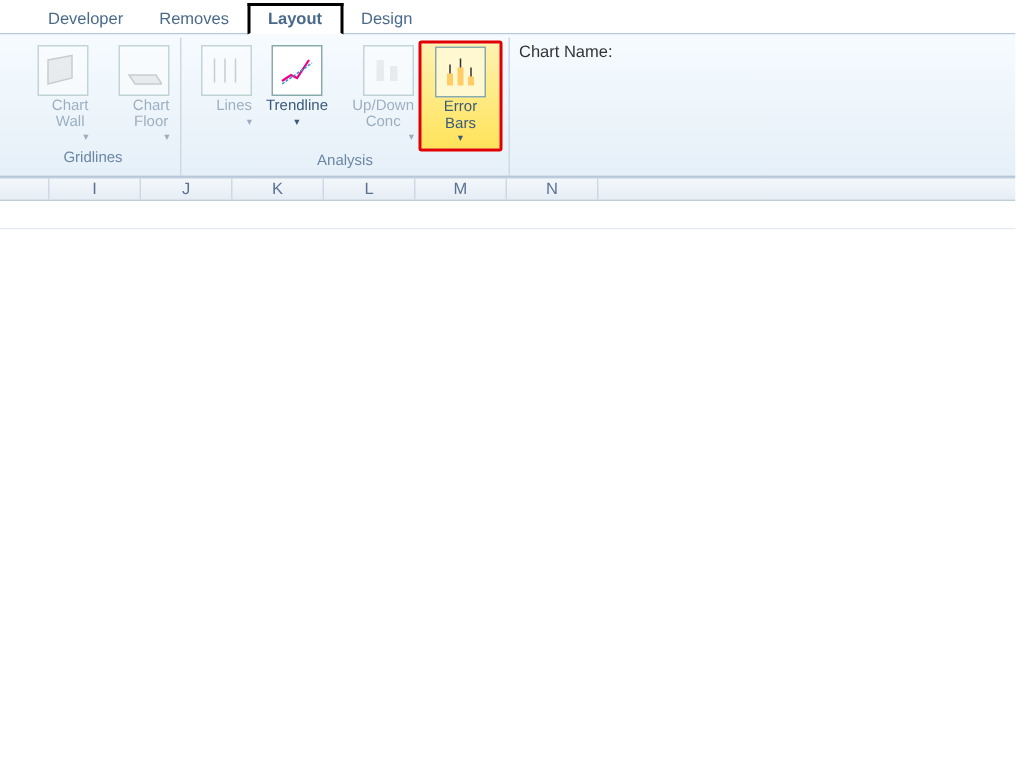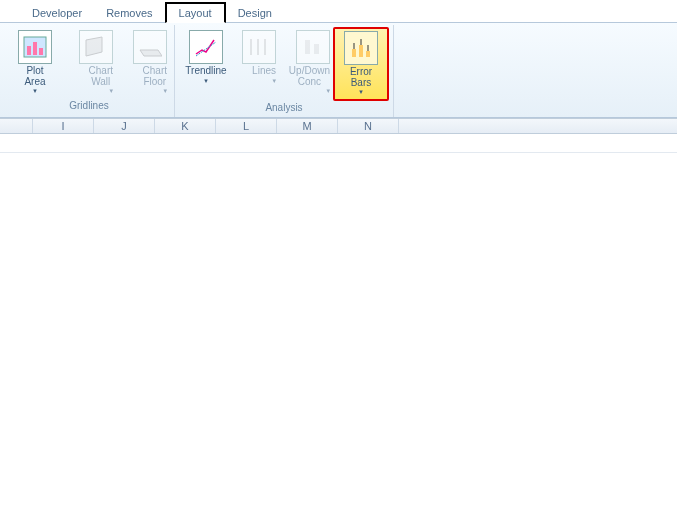--- a/index.html
+++ b/index.html
@@ -1,18 +1,18 @@
 <!DOCTYPE html>
 <html><head>
 <meta charset="utf-8">
 <style>
   html,body{margin:0;padding:0;font-family:"Segoe UI",Tahoma,sans-serif;font-size:11px;color:#333;background:#fff;}
   .tabs{display:flex;align-items:flex-end;height:22px;padding-left:20px;background:#fff;border-bottom:1px solid #b6c8db;}
   .tab{padding:3px 12px;color:#4a6a8a;cursor:pointer;}
-  .tab.sel{border:2px solid #000;border-bottom:1px solid #fff;background:#fff;margin-bottom:-1px;font-weight:normal;}
+  .tab.sel{border:2px solid #000;border-bottom:1px solid #fff;background:#fff;margin-bottom:-1px;font-weight:bold;}
   .ribbon{display:flex;background:linear-gradient(#f6fbff,#e6f0f8);border-bottom:1px solid #b6c8db;padding:2px 4px 0;}
   .group{display:flex;flex-direction:column;align-items:center;border-right:1px solid #cdd9e6;padding:2px 4px;}
   .group-row{display:flex;}
   .btn{display:flex;flex-direction:column;align-items:center;justify-content:flex-start;width:48px;height:66px;padding:2px;border:1px solid transparent;border-radius:2px;}
   .btn.small{width:40px;}
   .btn.disabled{opacity:.45;align-items:flex-end;}
   .btn .ico{width:32px;height:32px;background:#fff;border:1px solid #8aa;display:flex;align-items:center;justify-content:center;margin-bottom:2px;}
   .btn .lbl{font-size:10px;text-align:center;line-height:1.05;color:#3b5a7a;}
   .btn .drop{font-size:7px;color:#3b5a7a;}
   .btn.hl{border:2px solid #e00000;background:linear-gradient(#fff2b0,#ffe35a);}
@@ -50,33 +50,20 @@
 <div class="tabs">
   <div class="tab">Developer</div>
   <div class="tab">Removes</div>
   <div class="tab sel">Layout</div>
   <div class="tab">Design</div>
 </div>
 
 <div class="ribbon">
   <div class="group">
     <div class="group-row">
-      <div class="btn">
-          <div class="ico">
-            <svg width="24" height="22">
-              <rect x="1" y="1" width="22" height="20" fill="#cfe6ff" stroke="#6a9"></rect>
-              <rect x="4" y="10" width="4" height="9" fill="#f7a"></rect>
-              <rect x="10" y="6" width="4" height="13" fill="#f7a"></rect>
-              <rect x="16" y="12" width="4" height="7" fill="#f7a"></rect>
-            </svg>
-          </div>
-          <div class="lbl" style="white-space:pre;">Plot
-Area</div>
-          <div class="drop">▾</div>
-        </div>
       <div class="btn disabled">
           <div class="ico">
             <svg width="24" height="22">
               <polygon points="2,4 18,1 18,16 2,20" fill="#ddd" stroke="#999"></polygon>
             </svg>
           </div>
           <div class="lbl" style="white-space:pre;">Chart
 Wall</div>
           <div class="drop">▾</div>
         </div>
@@ -88,39 +75,39 @@
           </div>
           <div class="lbl" style="white-space:pre;">Chart
 Floor</div>
           <div class="drop">▾</div>
         </div>
     </div>
     <div class="group-title">Gridlines</div>
   </div>
   <div class="group">
     <div class="group-row">
-      <div class="btn">
-          <div class="ico">
-            <svg width="24" height="22">
-              <polyline points="2,18 8,14 12,16 20,4" fill="none" stroke="#e08" stroke-width="1.5"></polyline>
-              <line x1="2" y1="20" x2="22" y2="6" stroke="#39c" stroke-dasharray="2,1"></line>
-            </svg>
-          </div>
-          <div class="lbl">Trendline</div>
-          <div class="drop">▾</div>
-        </div>
       <div class="btn disabled small">
           <div class="ico">
             <svg width="22" height="22">
               <line x1="3" y1="3" x2="3" y2="19" stroke="#999"></line>
               <line x1="10" y1="3" x2="10" y2="19" stroke="#999"></line>
               <line x1="17" y1="3" x2="17" y2="19" stroke="#999"></line>
             </svg>
           </div>
           <div class="lbl">Lines</div>
+          <div class="drop">▾</div>
+        </div>
+      <div class="btn">
+          <div class="ico">
+            <svg width="24" height="22">
+              <polyline points="2,18 8,14 12,16 20,4" fill="none" stroke="#e08" stroke-width="1.5"></polyline>
+              <line x1="2" y1="20" x2="22" y2="6" stroke="#39c" stroke-dasharray="2,1"></line>
+            </svg>
+          </div>
+          <div class="lbl">Trendline</div>
           <div class="drop">▾</div>
         </div>
       <div class="btn disabled">
           <div class="ico">
             <svg width="22" height="22">
               <rect x="3" y="4" width="5" height="14" fill="#ddd"></rect>
               <rect x="12" y="8" width="5" height="10" fill="#ddd"></rect>
             </svg>
           </div>
           <div class="lbl" style="white-space:pre;">Up/Down
@@ -139,20 +126,21 @@
             </svg>
           </div>
           <div class="lbl" style="white-space:pre;">Error
 Bars</div>
           <div class="drop">▾</div>
         </div>
     </div>
     <div class="group-title">Analysis</div>
   </div>
   <div class="chartname">
+    <div style="margin-bottom:3px;">Chart Name:</div>
   </div>
 </div>
 
 <div class="sheet">
   <div class="colhdrs">
     <div style="width:32px;border-right:1px solid #cdd9e6;"></div>
     <div class="colh">I</div>
     <div class="colh">J</div>
     <div class="colh">K</div>
     <div class="colh">L</div>

